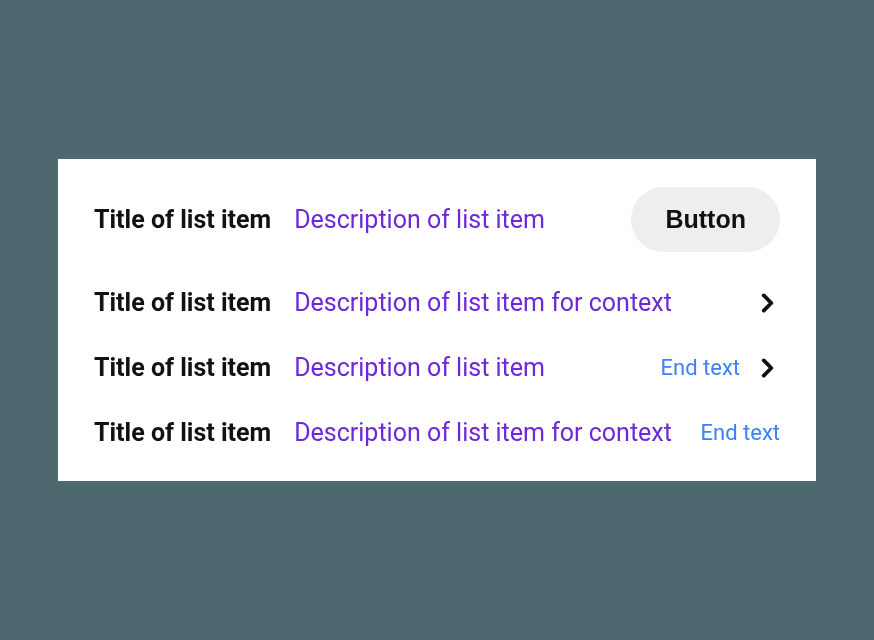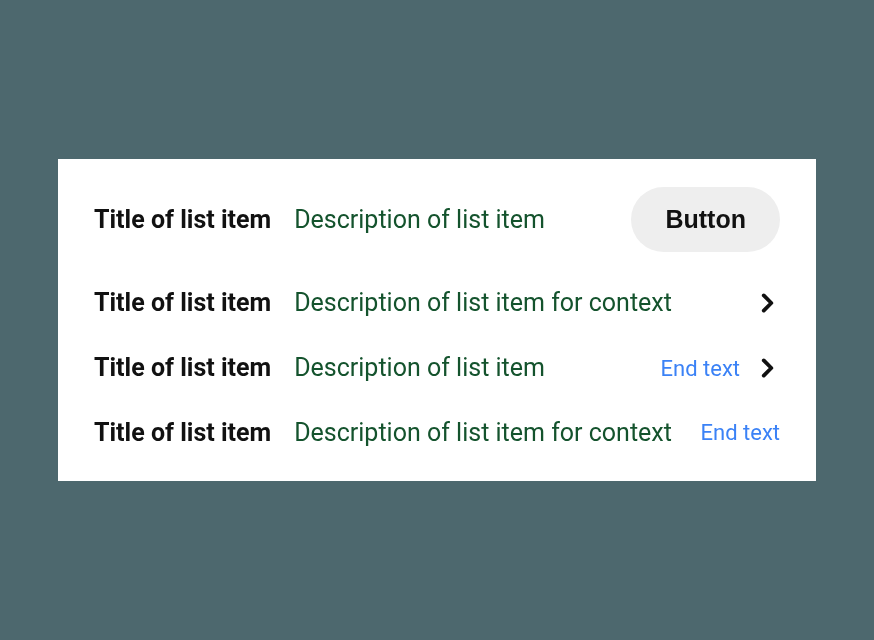--- a/index.html
+++ b/index.html
@@ -39,25 +39,25 @@
       gap: 23px;
     }
     .row-title {
       font-size: 25px;
       font-weight: 700;
       color: #111111;
     }
     .row-desc {
       font-size: 25px;
       font-weight: 400;
-      color: #14532d;
+      color: #6d28d9;
     }
     .row-end {
       display: flex;
-      align-items: flex-end;
+      align-items: flex-start;
       gap: 14px;
     }
     .pill-button {
       background-color: #eeeeee;
       border: none;
       border-radius: 999px;
       padding: 18px 34px;
       font-size: 25px;
       font-weight: 700;
       color: #111111;

